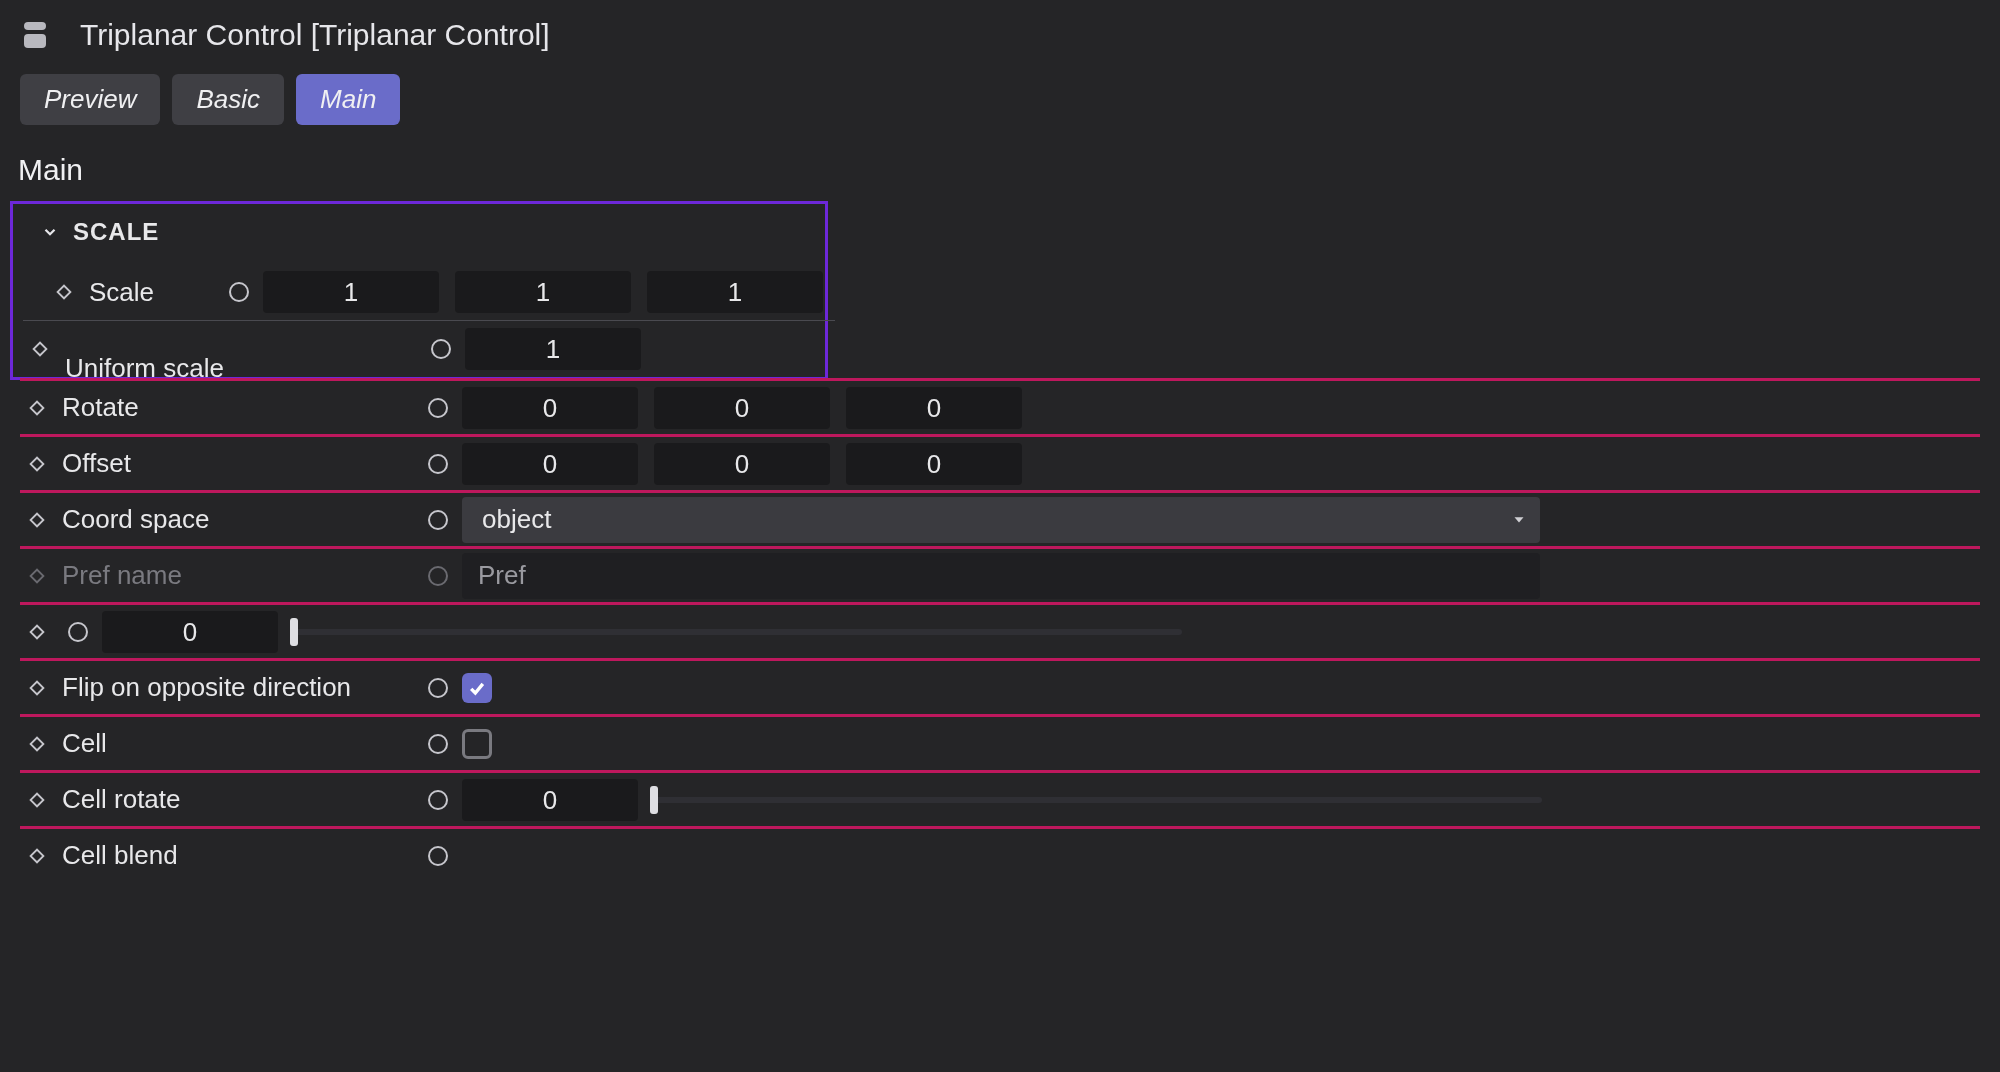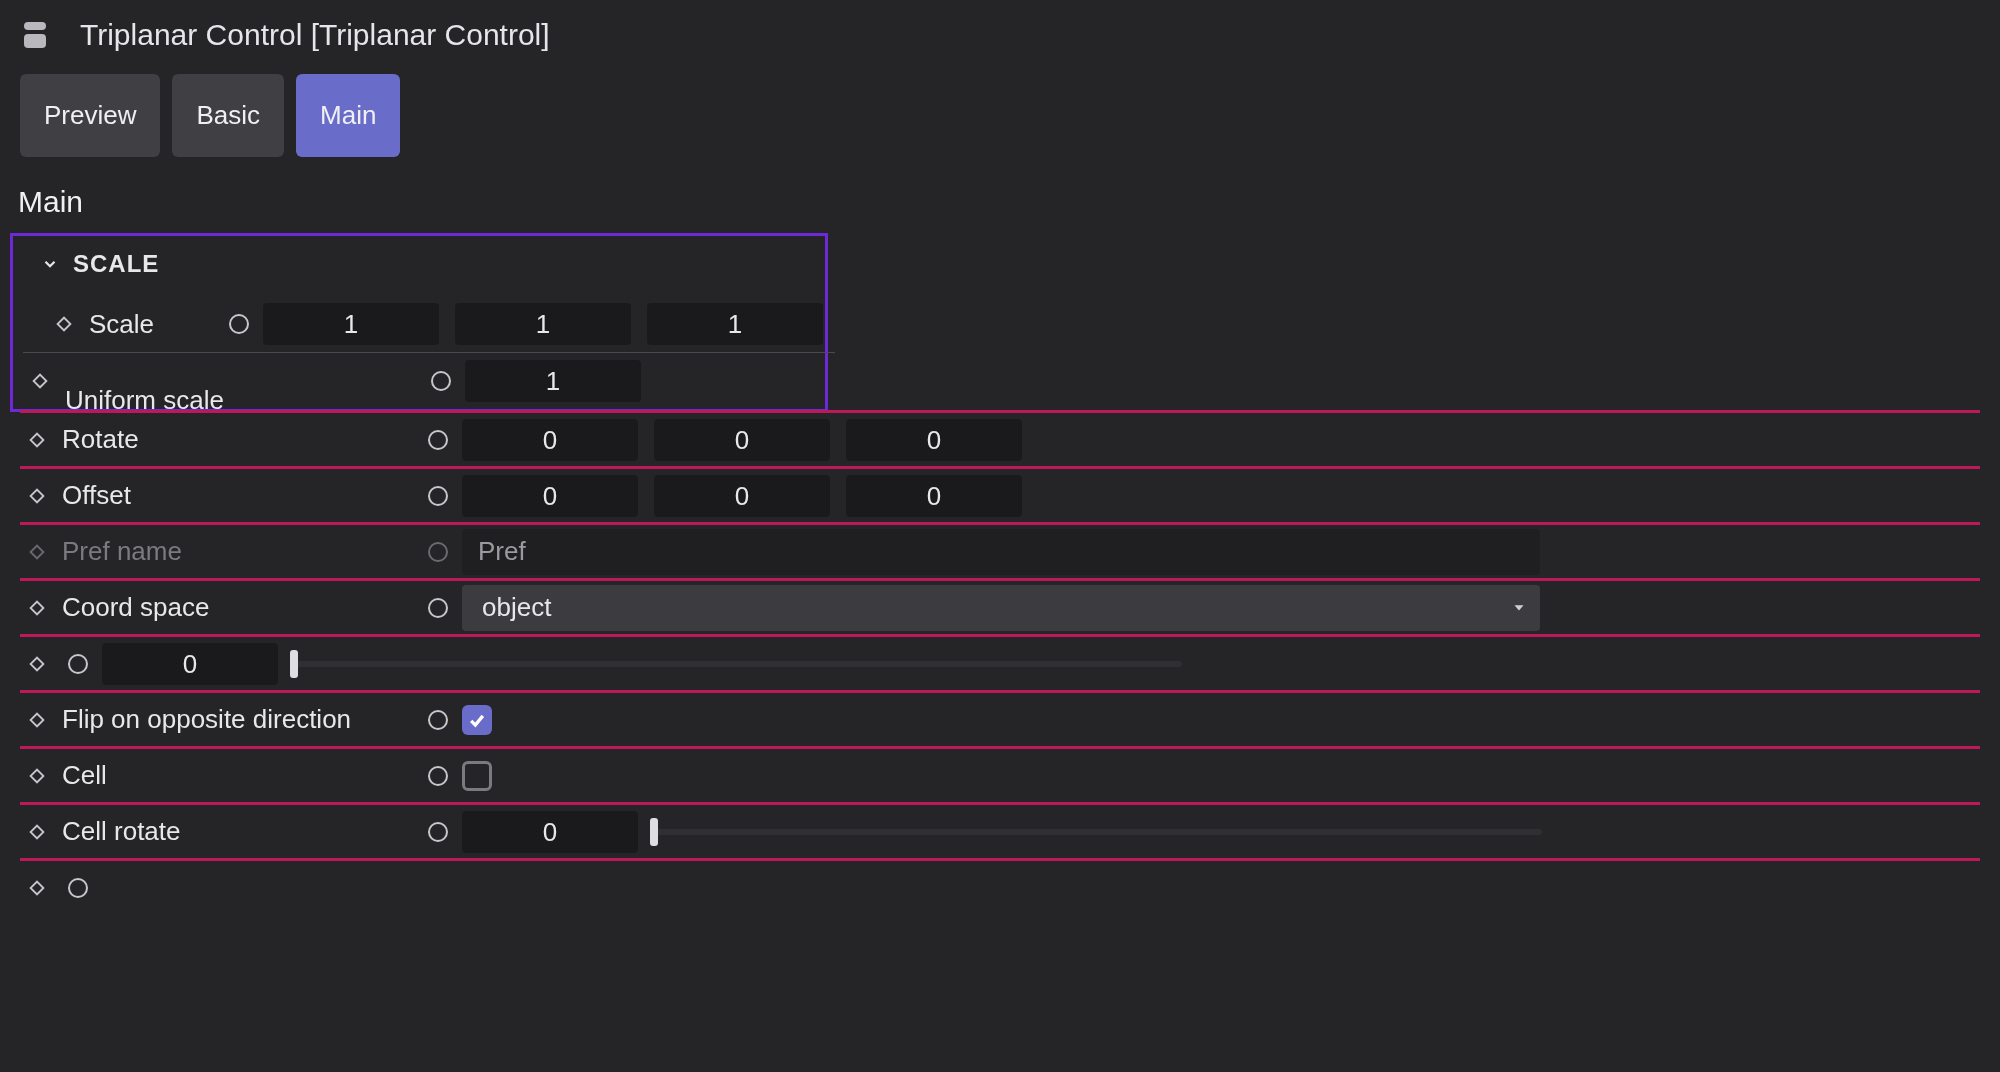--- a/index.html
+++ b/index.html
@@ -33,24 +33,25 @@
     background: #b8b8be;
   }
   .node-icon::before { top: 2px; height: 8px; }
   .node-icon::after { bottom: 2px; height: 14px; }
   .node-title { font-size: 30px; font-weight: 400; color: #e6e6ea; }
 
   .tabs { display: flex; gap: 12px; margin-bottom: 28px; }
   .tab {
     background: #3f3f44;
     color: #f0f0f2;
-    padding: 26px 24px;
+    padding: 10px 24px;
     border-radius: 6px;
     font-size: 26px;
     cursor: pointer;
+    font-style: italic;
   }
   .tab.active { background: #6a6cc9; }
 
   .section-title {
     font-size: 30px;
     font-weight: 400;
     color: #f0f0f2;
     margin-bottom: 14px;
     margin-left: -2px;
   }
@@ -294,39 +295,20 @@
     <div class="circle-col">
         <span class="circle"></span>
       </div>
     <div class="controls">
       <div class="num">0</div>
       <div class="num">0</div>
       <div class="num">0</div>
     </div>
   </div>
 
-  <div class="row disabled">
-    <div class="diamond">
-      <svg width="18" height="18" viewBox="0 0 24 24" stroke-width="2.5">
-          <rect x="6" y="6" width="12" height="12" transform="rotate(45 12 12)"></rect>
-        </svg>
-    </div>
-    <div class="label-area">
-      <span class="param-label">Pref name</span>
-    </div>
-    <div class="circle-col">
-        <span class="circle"></span>
-      </div>
-    <div class="controls">
-      <div class="text-input">
-        <span>Pref</span>
-      </div>
-    </div>
-  </div>
-
   <div class="row">
     <div class="diamond">
       <svg width="18" height="18" viewBox="0 0 24 24" stroke-width="2.5">
           <rect x="6" y="6" width="12" height="12" transform="rotate(45 12 12)"></rect>
         </svg>
     </div>
     <div class="label-area">
       <span class="param-label">Coord space</span>
     </div>
     <div class="circle-col">
@@ -337,20 +319,39 @@
         <span>object</span>
         <span class="caret">
           <svg width="18" height="18" viewBox="0 0 24 24" fill="#d0d0d4">
               <polygon points="6,9 18,9 12,16"></polygon>
             </svg>
         </span>
       </div>
     </div>
   </div>
 
+  <div class="row disabled">
+    <div class="diamond">
+      <svg width="18" height="18" viewBox="0 0 24 24" stroke-width="2.5">
+          <rect x="6" y="6" width="12" height="12" transform="rotate(45 12 12)"></rect>
+        </svg>
+    </div>
+    <div class="label-area">
+      <span class="param-label">Pref name</span>
+    </div>
+    <div class="circle-col">
+        <span class="circle"></span>
+      </div>
+    <div class="controls">
+      <div class="text-input">
+        <span>Pref</span>
+      </div>
+    </div>
+  </div>
+
   <div class="row">
     <div class="diamond">
       <svg width="18" height="18" viewBox="0 0 24 24" stroke-width="2.5">
           <rect x="6" y="6" width="12" height="12" transform="rotate(45 12 12)"></rect>
         </svg>
     </div>
     <div class="circle-col">
         <span class="circle"></span>
       </div>
     <div class="controls">
@@ -424,18 +425,21 @@
       </div>
     </div>
   </div>
 
   <div class="row">
     <div class="diamond">
       <svg width="18" height="18" viewBox="0 0 24 24" stroke-width="2.5">
           <rect x="6" y="6" width="12" height="12" transform="rotate(45 12 12)"></rect>
         </svg>
     </div>
+    <div class="label-area">
+      <span class="param-label">Cell blend</span>
+    </div>
     <div class="circle-col">
         <span class="circle"></span>
       </div>
   </div>
 
 </div>
 
 </body></html>

